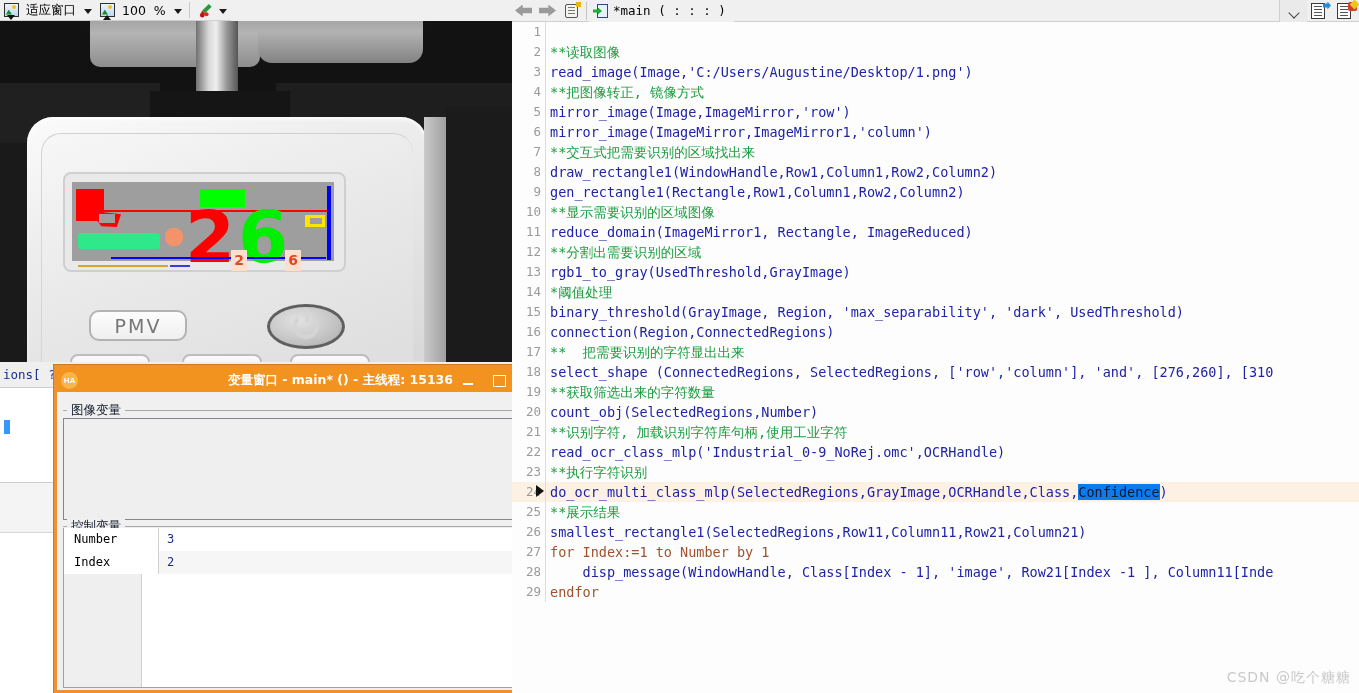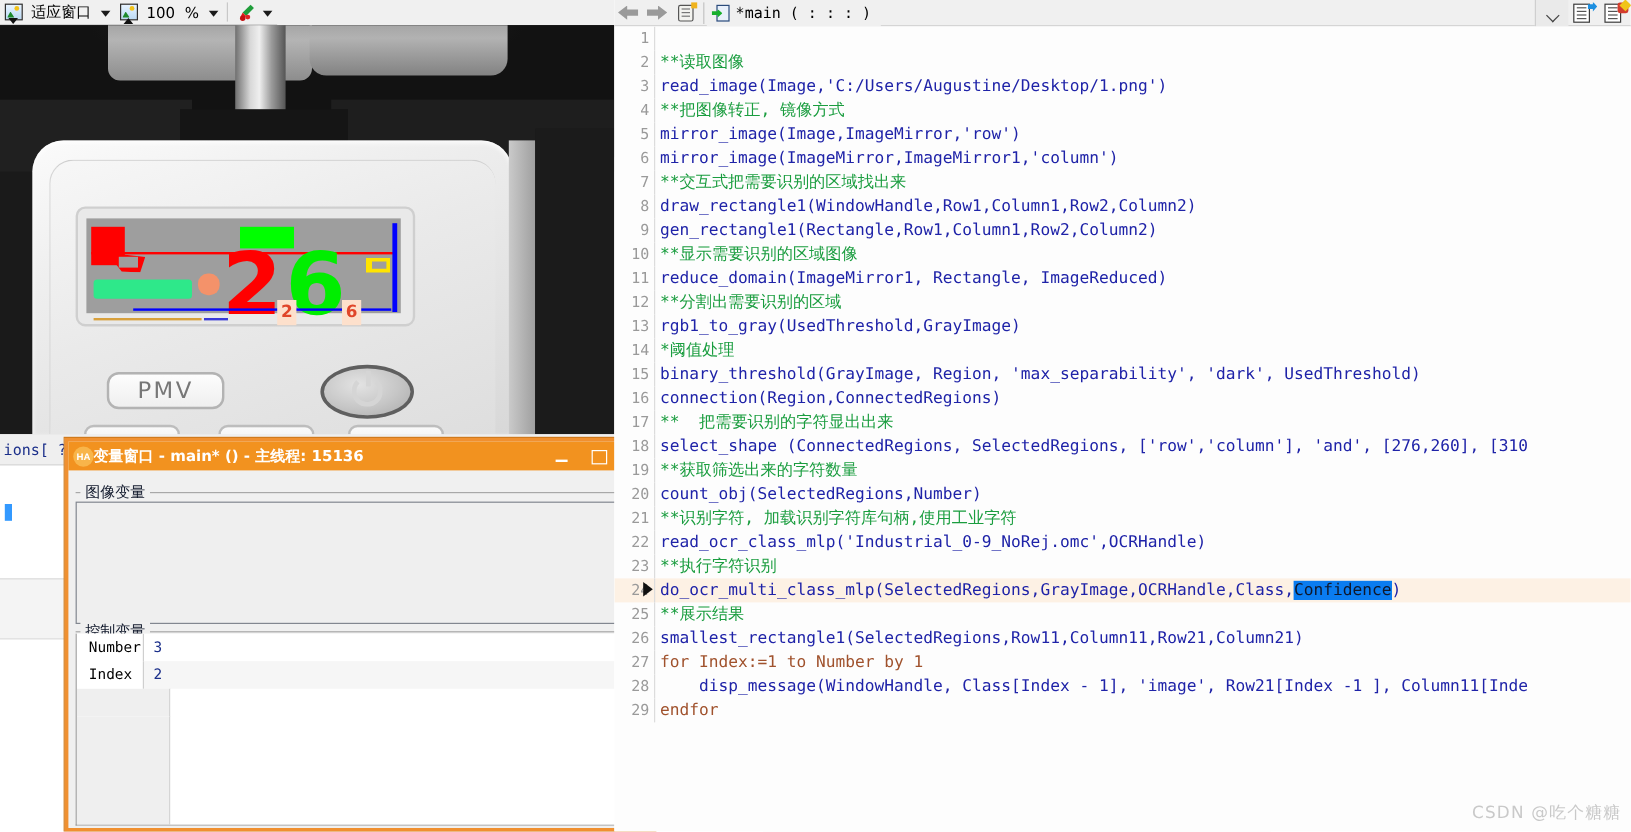--- a/index.html
+++ b/index.html
@@ -281,21 +281,21 @@
   }
   .ha-badge {
     width: 17px; height: 17px; margin-left: 4px; border-radius: 50%;
     background: #f8b54a;
     color: #fff; font-size: 8px; font-weight: 700;
     text-align: center; line-height: 17px;
     font-family: "Liberation Sans", sans-serif;
     flex: 0 0 auto;
   }
   #var-title {
-    flex: 1 1 auto; text-align: left;
+    flex: 1 1 auto; text-align: right;
     font-family: "DejaVu Sans", sans-serif;
     font-size: 12.5px; color: #ffffff; font-weight: 600;
     white-space: nowrap; overflow: hidden;
   }
   .win-btn {
     width: 30px; height: 24px; flex: 0 0 auto; position: relative;
   }
   .win-btn.close { background: #c9443f; }
   .win-min::after {
     content: ""; position: absolute; left: 10px; top: 15px;
@@ -326,21 +326,21 @@
   #ctrl-table {
     position: absolute; left: 6px; right: 6px; top: 160px; bottom: 2px;
     background: #fff; border: 1px solid #a0a0a0; border-top: none;
     overflow: hidden;
   }
   .ctrl-row {
     display: flex; height: 23px; align-items: center;
   }
   .ctrl-row.alt .ctrl-val { background: #f6f6f6; }
   .ctrl-name {
-    width: 56px; flex: 0 0 auto; padding-left: 10px;
+    width: 95px; flex: 0 0 auto; padding-left: 10px;
     font-family: "DejaVu Sans Mono", monospace; font-size: 12px; color: #000;
     border-right: 1px solid #cfcfcf; height: 23px; line-height: 23px;
     background: #fff;
   }
   .ctrl-val {
     flex: 1 1 auto; padding-left: 8px; height: 23px; line-height: 23px;
     font-family: "DejaVu Sans Mono", monospace; font-size: 12px; color: #1b2f8a;
   }
   .ctrl-blank-row { display: flex; height: 23px; }
   .ctrl-blank-name { width: 78px; flex: 0 0 auto; background: #efefef;

